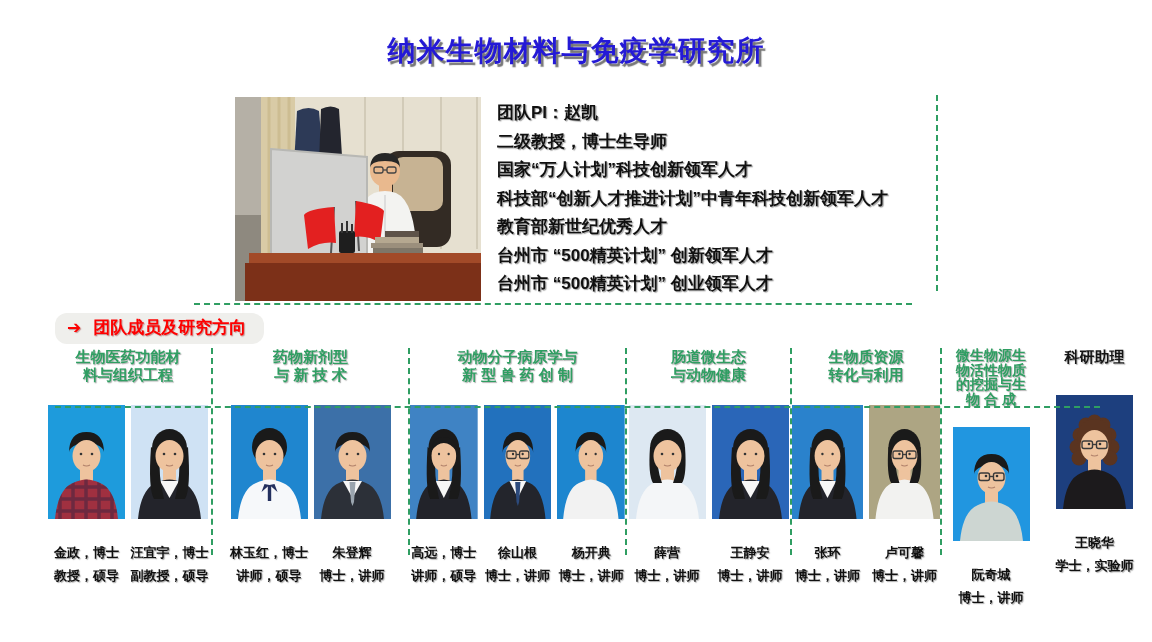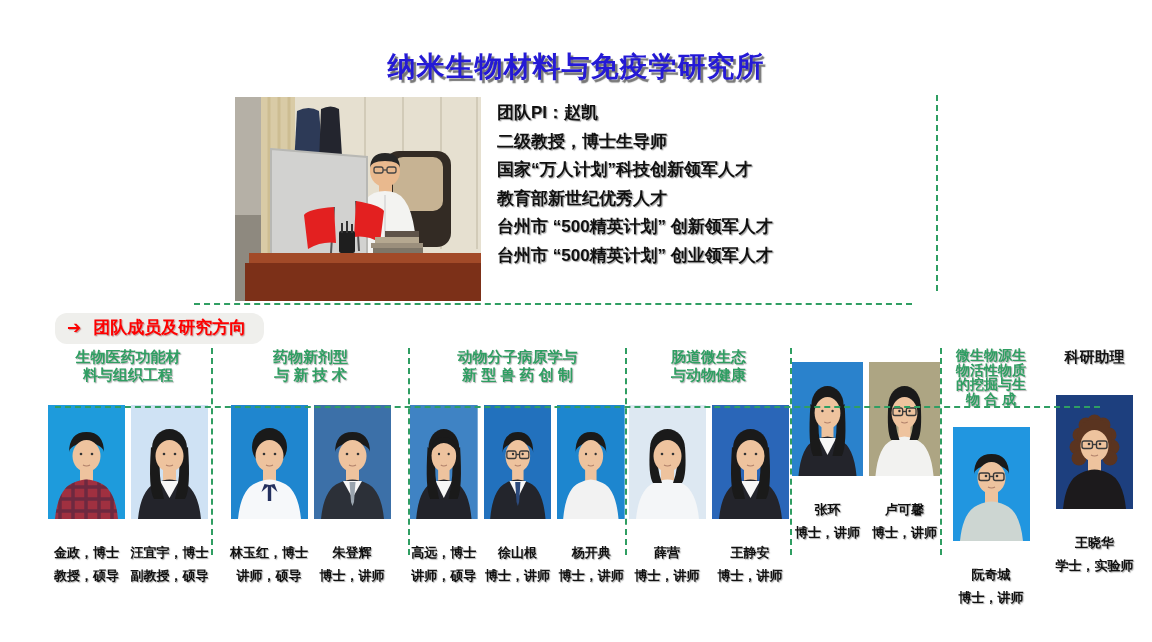--- a/index.html
+++ b/index.html
@@ -2,21 +2,21 @@
 <html style="--title-blue: #2419d6; --green: #2f9e62; --red: #fe0000;"><head>
 <meta charset="utf-8">
 <style>
   html,body{margin:0;padding:0;background:#fff;}
   .slide{
     position:relative;width:1152px;height:642px;background:#ffffff;overflow:hidden;
     font-family:"Liberation Sans","DejaVu Sans",sans-serif;color:#111;
   }
   
   .title{
-    position:absolute;top:48px;left:0;width:100%;text-align:center;
+    position:absolute;top:32px;left:0;width:100%;text-align:center;
     font-size:28px;font-weight:bold;letter-spacing:1px;
     color:var(--title-blue);text-shadow:2.5px 3px 1px rgba(60,60,60,.7);
   }
   
   .pi-photo{position:absolute;left:235px;top:97px;width:246px;height:204px;}
   .pi-photo svg{display:block;width:100%;height:100%;}
   .pi-info{position:absolute;left:497px;top:99px;}
   .pi-info .line{
     font-size:17px;font-weight:bold;line-height:28.5px;white-space:nowrap;color:#101010;
     text-shadow:1.2px 1.2px 1px rgba(130,130,130,.75);
@@ -117,20 +117,21 @@
       <rect x="136" y="146" width="52" height="5" fill="#9b8f7c"></rect>
       <rect x="138" y="151" width="50" height="5" fill="#7e7668"></rect>
       <rect x="150" y="134" width="34" height="6" fill="#5d5248"></rect>
     </svg>
   </div>
 
   <div class="pi-info">
     <div class="line">团队PI：赵凯</div>
     <div class="line">二级教授，博士生导师</div>
     <div class="line">国家“万人计划”科技创新领军人才</div>
+    <div class="line">科技部“创新人才推进计划”中青年科技创新领军人才</div>
     <div class="line">教育部新世纪优秀人才</div>
     <div class="line">台州市 “500精英计划” 创新领军人才</div>
     <div class="line">台州市 “500精英计划” 创业领军人才</div>
   </div>
 
   <div class="v-dash"></div>
   <div class="h-dash-pi"></div>
 
   <div class="section-label">
     <span class="arrow">➔</span><span>团队成员及研究方向</span>
@@ -343,20 +344,24 @@
                 <circle cx="44" cy="49" r="1.3" fill="#333"></circle>
                 <path d="M35,60 Q38.5,62 42,60" stroke="#b0806a" stroke-width="1.2" fill="none"></path>
               </svg>
             </div>
             <div class="mname">王静安</div>
             <div class="mtitle">博士，讲师</div>
           </div>
         </div>
       </div>
       <div class="group sep">
+        <div class="group-header">
+          <div>生物质资源</div>
+          <div>转化与利用</div>
+        </div>
         <div class="photos">
           <div class="member">
             <div class="photo">
               <svg viewBox="0 0 77 114" preserveAspectRatio="none">
                 <rect width="77" height="114" fill="#2a82cc"></rect>
                 <rect x="32" y="60" width="13" height="18" fill="#eec39e"></rect>
                 <path d="M7,114 Q10,84 25,78 Q32,74.5 38.5,74.5 Q45,74.5 52,78 Q67,84 70,114 Z" fill="#23242b"></path>
                 <polygon points="29,76 38.5,93 48,76" fill="#f7f7f7"></polygon>
                 <path d="M20,42 Q17,84 23,94 L33,94 Q27,70 29,48 Z" fill="#1a1a1a"></path>
                 <path d="M57,42 Q60,84 54,94 L44,94 Q50,70 48,48 Z" fill="#1a1a1a"></path>

